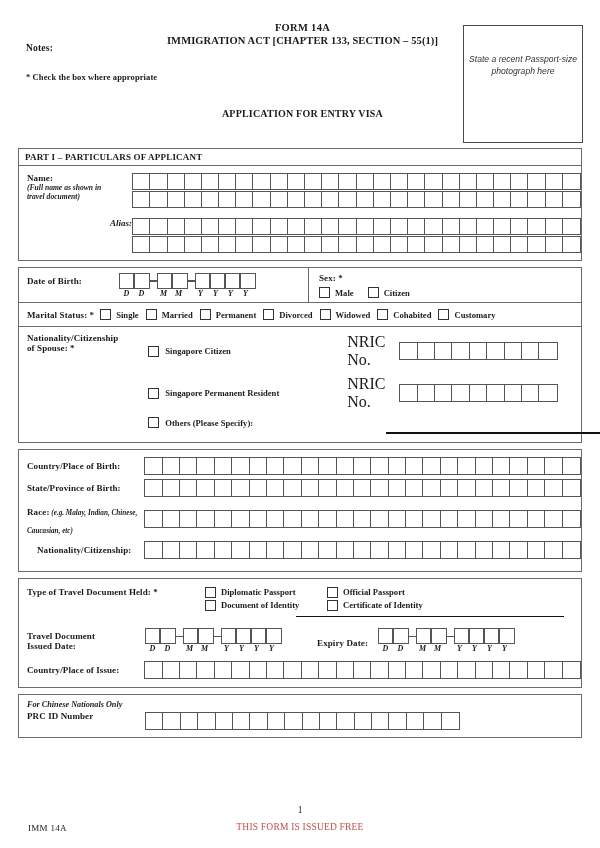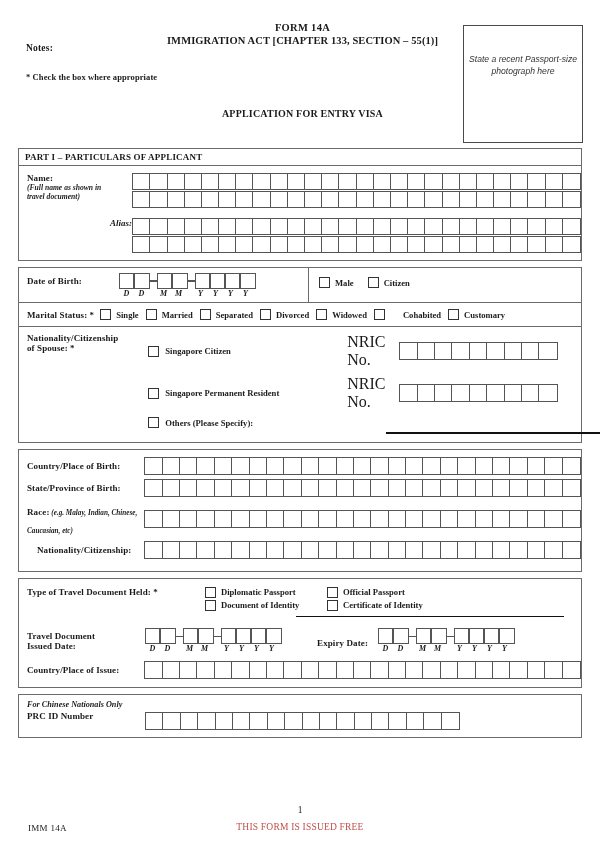--- a/index.html
+++ b/index.html
@@ -402,20 +402,21 @@
                 <span>M</span>
                 <span class="dspacer" style="width: 7px;"></span>
                 <span>Y</span>
                 <span>Y</span>
                 <span>Y</span>
                 <span>Y</span>
               </div>
           </div>
         </div>
         <div style="flex:1; padding:5px 0 4px 10px; box-sizing:border-box;">
+          <div class="lbl">Sex: *</div>
           <div class="row" style="margin-top:4px; gap:14px;" id="sex-options">
               <div class="cbwrap">
                 <span class="cb"></span>
                 <span class="cl">Male</span>
               </div>
               <div class="cbwrap">
                 <span class="cb"></span>
                 <span class="cl">Citizen</span>
               </div>
             </div>
@@ -430,31 +431,31 @@
             <div class="cbwrap" style="margin-right: 7px;">
               <span class="cb"></span>
               <span class="cl">Single</span>
             </div>
             <div class="cbwrap" style="margin-right: 7px;">
               <span class="cb"></span>
               <span class="cl">Married</span>
             </div>
             <div class="cbwrap" style="margin-right: 7px;">
               <span class="cb"></span>
-              <span class="cl">Separated</span>
+              <span class="cl">Permanent</span>
             </div>
             <div class="cbwrap" style="margin-right: 7px;">
               <span class="cb"></span>
               <span class="cl">Divorced</span>
             </div>
             <div class="cbwrap" style="margin-right: 7px;">
               <span class="cb"></span>
               <span class="cl">Widowed</span>
             </div>
-            <div class="cbwrap" style="margin-right: 7px; gap: 13px;">
+            <div class="cbwrap" style="margin-right: 7px;">
               <span class="cb"></span>
               <span class="cl">Cohabited</span>
             </div>
             <div class="cbwrap" style="margin-right: 7px;">
               <span class="cb"></span>
               <span class="cl">Customary</span>
             </div>
           </div>
       </div>
     </div>

